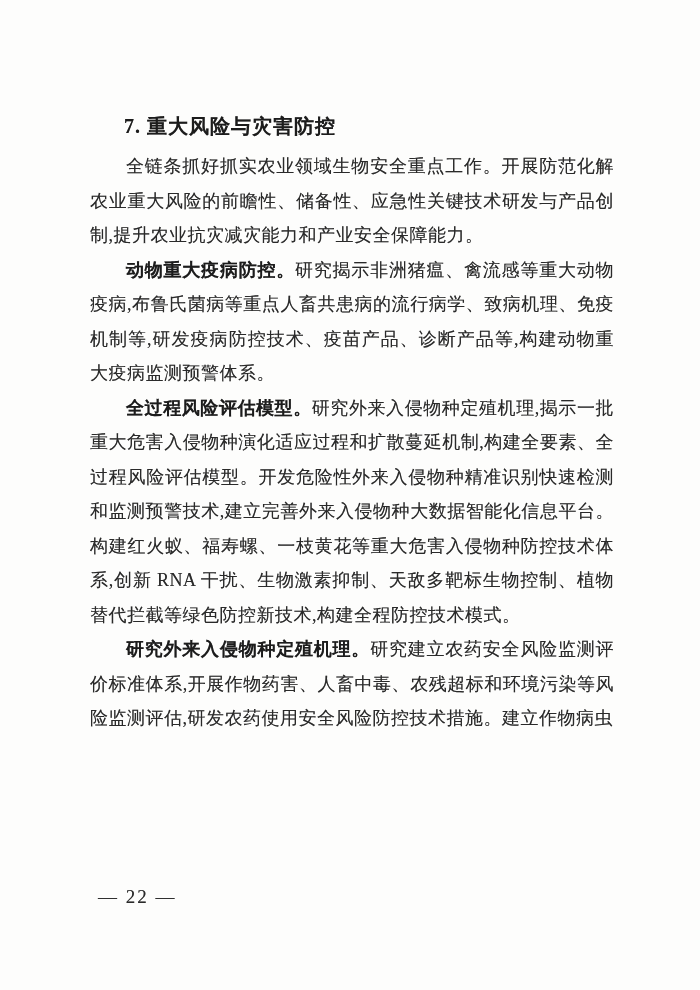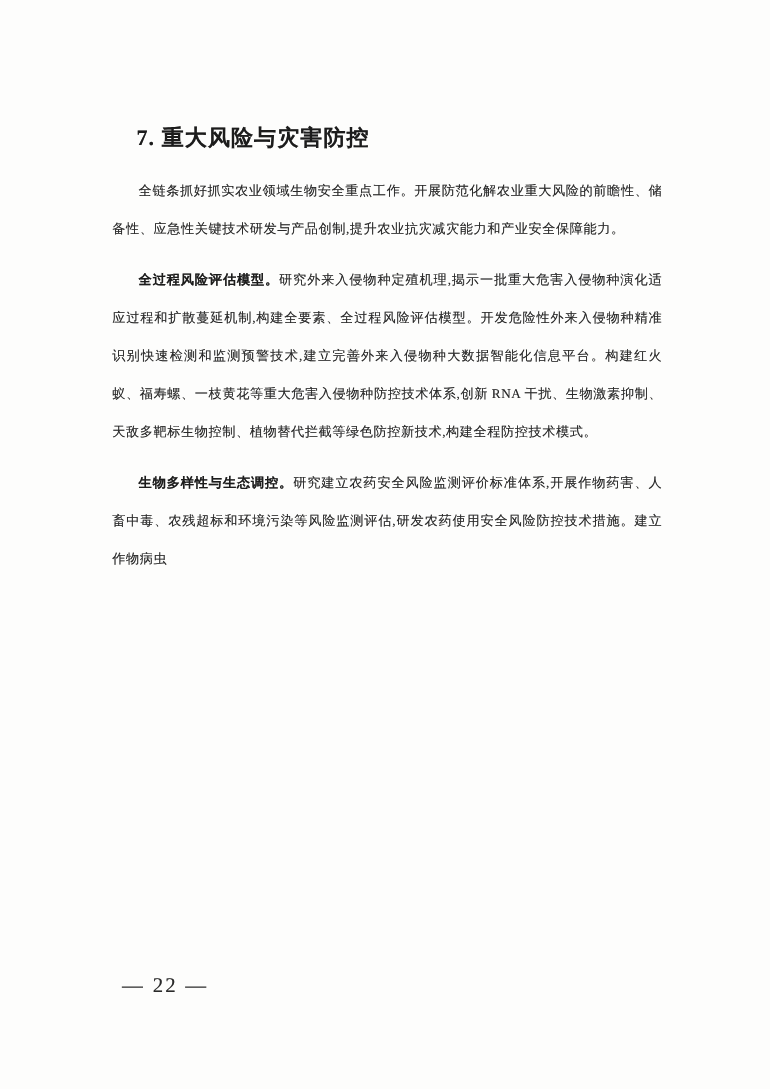--- a/index.html
+++ b/index.html
@@ -29,57 +29,58 @@
   .heading {
     margin: 0 0 5px 34px;
     font-size: 20px;
     line-height: 35px;
     font-weight: bold;
     color: #1c1c1c;
     letter-spacing: 1px;
     text-shadow: 0 0 0.6px rgba(30,30,30,0.55);
   }
   .para {
-    margin: 12px;
-    font-size: 12px;
+    margin: 0;
+    font-size: 18px;
     line-height: 34.5px;
     text-align: justify;
     text-justify: inter-character;
     text-indent: 2em;
     word-break: break-all;
     letter-spacing: 0.5px;
     color: #2a2a2a;
     text-shadow: 0 0 0.5px rgba(40,40,40,0.45);
   }
   .para .lead {
     font-weight: bold;
     color: #1c1c1c;
     text-shadow: 0 0 0.6px rgba(30,30,30,0.55);
   }
   .page-number {
     position: absolute;
-    left: 111px;
+    left: 98px;
     top: 884px;
     font-size: 19px;
     line-height: 26px;
     color: #2a2a2a;
     letter-spacing: 2px;
     text-shadow: 0 0 0.5px rgba(40,40,40,0.4);
   }
 </style>
 </head>
 <body>
 
 <div class="page">
   <div class="content">
     <h2 class="heading">7. 重大风险与灾害防控</h2>
 
     <p class="para"><span class="lead"></span><span>全链条抓好抓实农业领域生物安全重点工作。开展防范化解农业重大风险的前瞻性、储备性、应急性关键技术研发与产品创制,提升农业抗灾减灾能力和产业安全保障能力。</span></p>
 
 
+    <p class="para"><span class="lead">动物重大疫病防控。</span><span>研究揭示非洲猪瘟、禽流感等重大动物疫病,布鲁氏菌病等重点人畜共患病的流行病学、致病机理、免疫机制等,研发疫病防控技术、疫苗产品、诊断产品等,构建动物重大疫病监测预警体系。</span></p>
 
     <p class="para"><span class="lead">全过程风险评估模型。</span><span>研究外来入侵物种定殖机理,揭示一批重大危害入侵物种演化适应过程和扩散蔓延机制,构建全要素、全过程风险评估模型。开发危险性外来入侵物种精准识别快速检测和监测预警技术,建立完善外来入侵物种大数据智能化信息平台。构建红火蚁、福寿螺、一枝黄花等重大危害入侵物种防控技术体系,创新 RNA 干扰、生物激素抑制、天敌多靶标生物控制、植物替代拦截等绿色防控新技术,构建全程防控技术模式。</span></p>
 
-    <p class="para"><span class="lead">生物多样性与生态调控。</span><span>研究建立农药安全风险监测评价标准体系,开展作物药害、人畜中毒、农残超标和环境污染等风险监测评估,研发农药使用安全风险防控技术措施。建立作物病虫</span></p>
+    <p class="para"><span class="lead">研究外来入侵物种定殖机理。</span><span>研究建立农药安全风险监测评价标准体系,开展作物药害、人畜中毒、农残超标和环境污染等风险监测评估,研发农药使用安全风险防控技术措施。建立作物病虫</span></p>
   </div>
 
   <div class="page-number">— 22 —</div>
 </div>
 
 </body></html>

